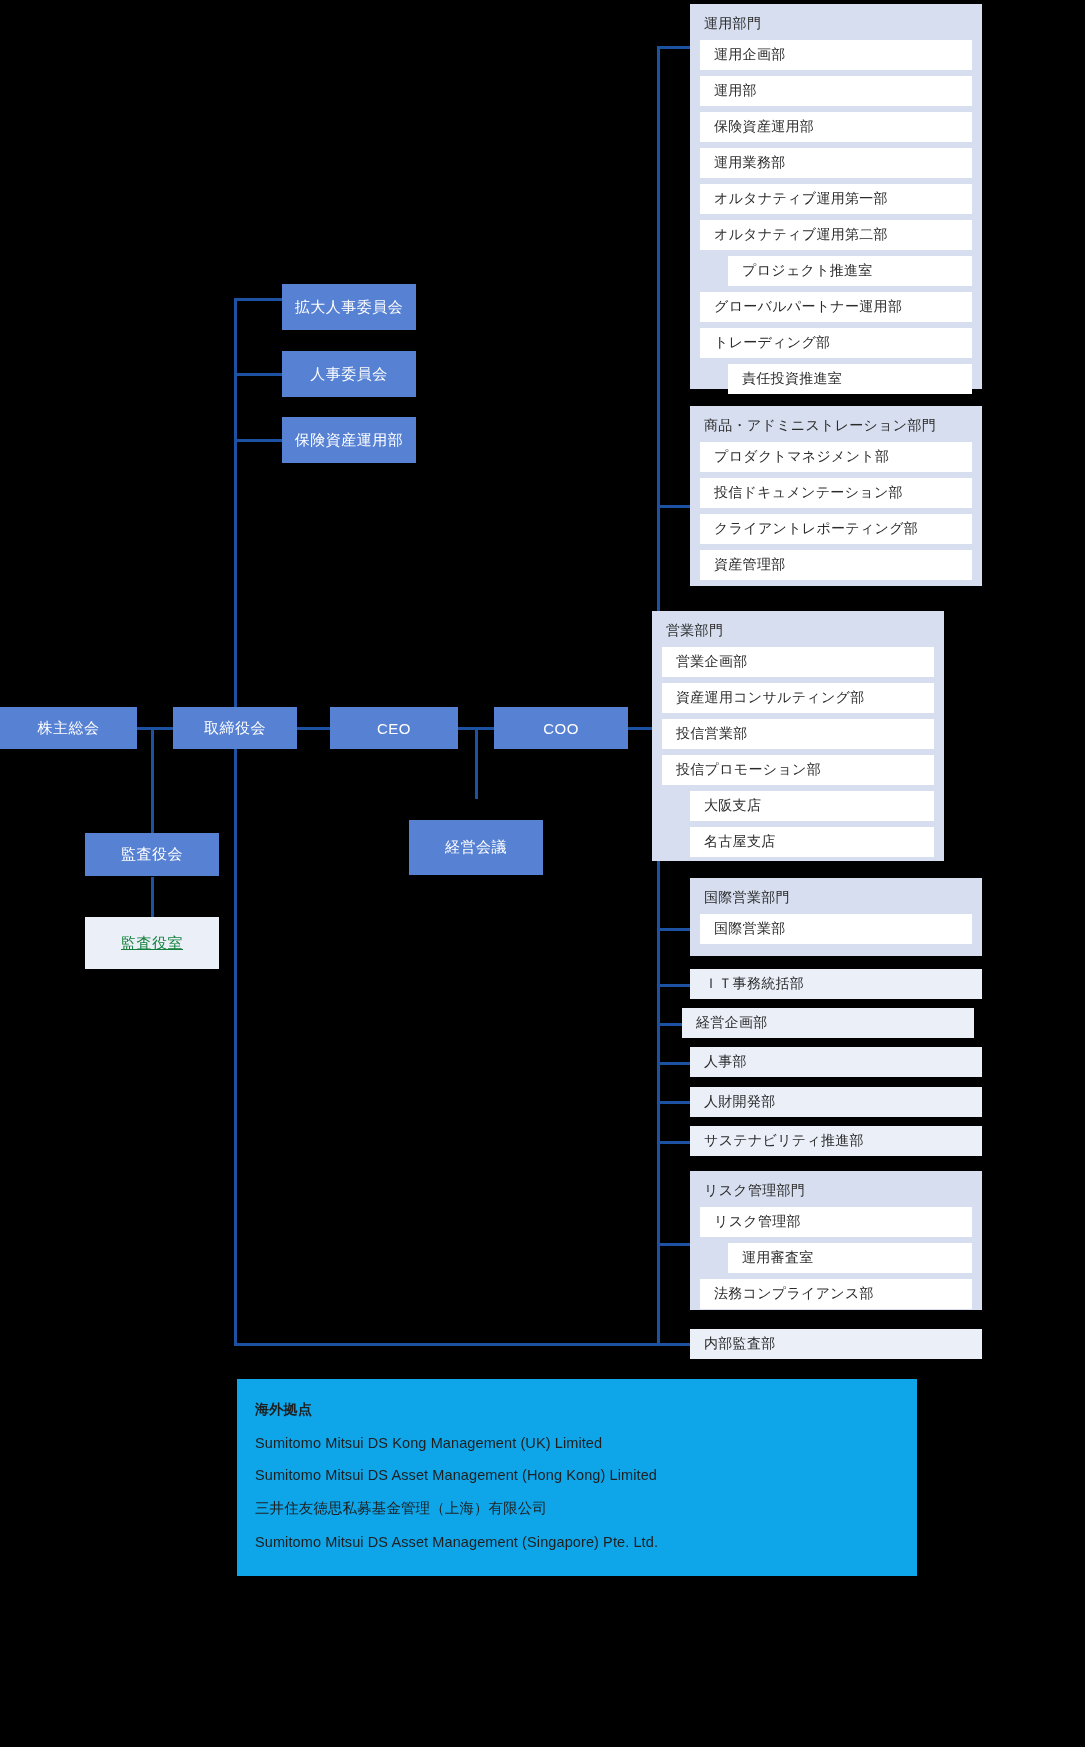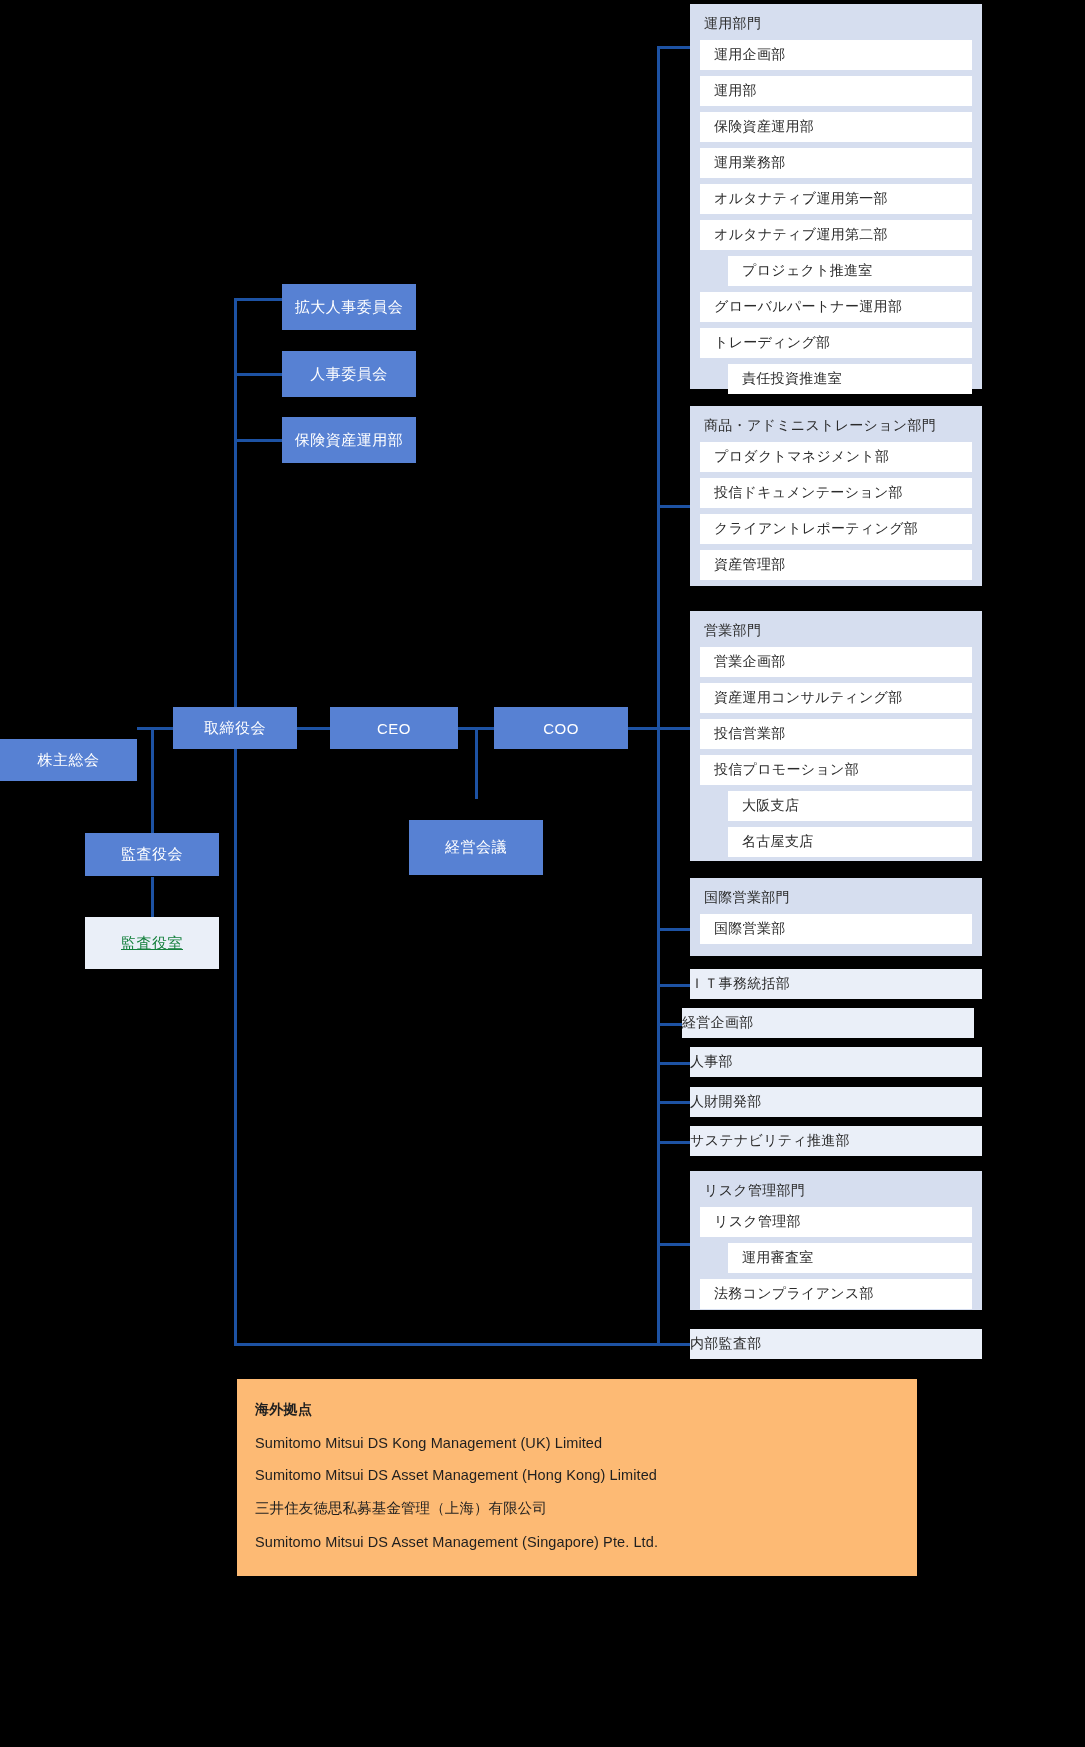--- a/index.html
+++ b/index.html
@@ -65,28 +65,29 @@
   .dept.sub { margin-left: 28px; }
 
   
   .solo {
     position: absolute;
     background: #eaeff8;
     color: #2b2b2b;
     font-size: 14px;
     display: flex;
     align-items: center;
+    padding-left: 14px;
     letter-spacing: 0.3px;
     z-index: 4;
   }
 
   
   .overseas {
     position: absolute;
-    background: #fdba74;
+    background: #0ea5e9;
     padding: 22px 0 22px 18px;
     z-index: 4;
   }
   .overseas .ov-title {
     font-size: 14px;
     font-weight: bold;
     color: #1f1f1f;
     margin-bottom: 16px;
     letter-spacing: 0.3px;
   }
@@ -131,21 +132,21 @@
   <div class="line v" style="left:151px; top:727px; height:106px;"></div>
 
   <div class="line v" style="left:151px; top:877px; height:40px;"></div>
 
   <div class="line h" style="left:296px; top:727px; width:34px;"></div>
 
   <div class="line h" style="left:458px; top:727px; width:36px;"></div>
 
   <div class="line v" style="left:475px; top:727px; height:72px;"></div>
 
-  <div class="gbox" style="left:0px; top:707px; width:137px; height:42px;margin-top:32px;">
+  <div class="gbox" style="left:0px; top:707px; width:137px; height:42px;">
     <span>株主総会</span>
   </div>
 
   <div class="gbox" style="left:173px; top:707px; width:124px; height:42px;">
     <span>取締役会</span>
   </div>
 
   <div class="gbox" style="left:330px; top:707px; width:128px; height:42px;">
     <span>CEO</span>
   </div>
@@ -197,21 +198,21 @@
   <div class="panel" style="left:690px; top:406px; width:292px; height:180px;">
     <div class="panel-title">商品・アドミニストレーション部門</div>
     <div class="panel-items">
       <div class="dept">プロダクトマネジメント部</div>
       <div class="dept">投信ドキュメンテーション部</div>
       <div class="dept">クライアントレポーティング部</div>
       <div class="dept">資産管理部</div>
     </div>
   </div>
 
-  <div class="panel" style="left:690px; top:611px; width:292px; height:250px;">
+  <div class="panel" style="left:652px; top:611px; width:292px; height:250px;">
     <div class="panel-title">営業部門</div>
     <div class="panel-items">
       <div class="dept">営業企画部</div>
       <div class="dept">資産運用コンサルティング部</div>
       <div class="dept">投信営業部</div>
       <div class="dept">投信プロモーション部</div>
       <div class="dept sub">大阪支店</div>
       <div class="dept sub">名古屋支店</div>
     </div>
   </div>

